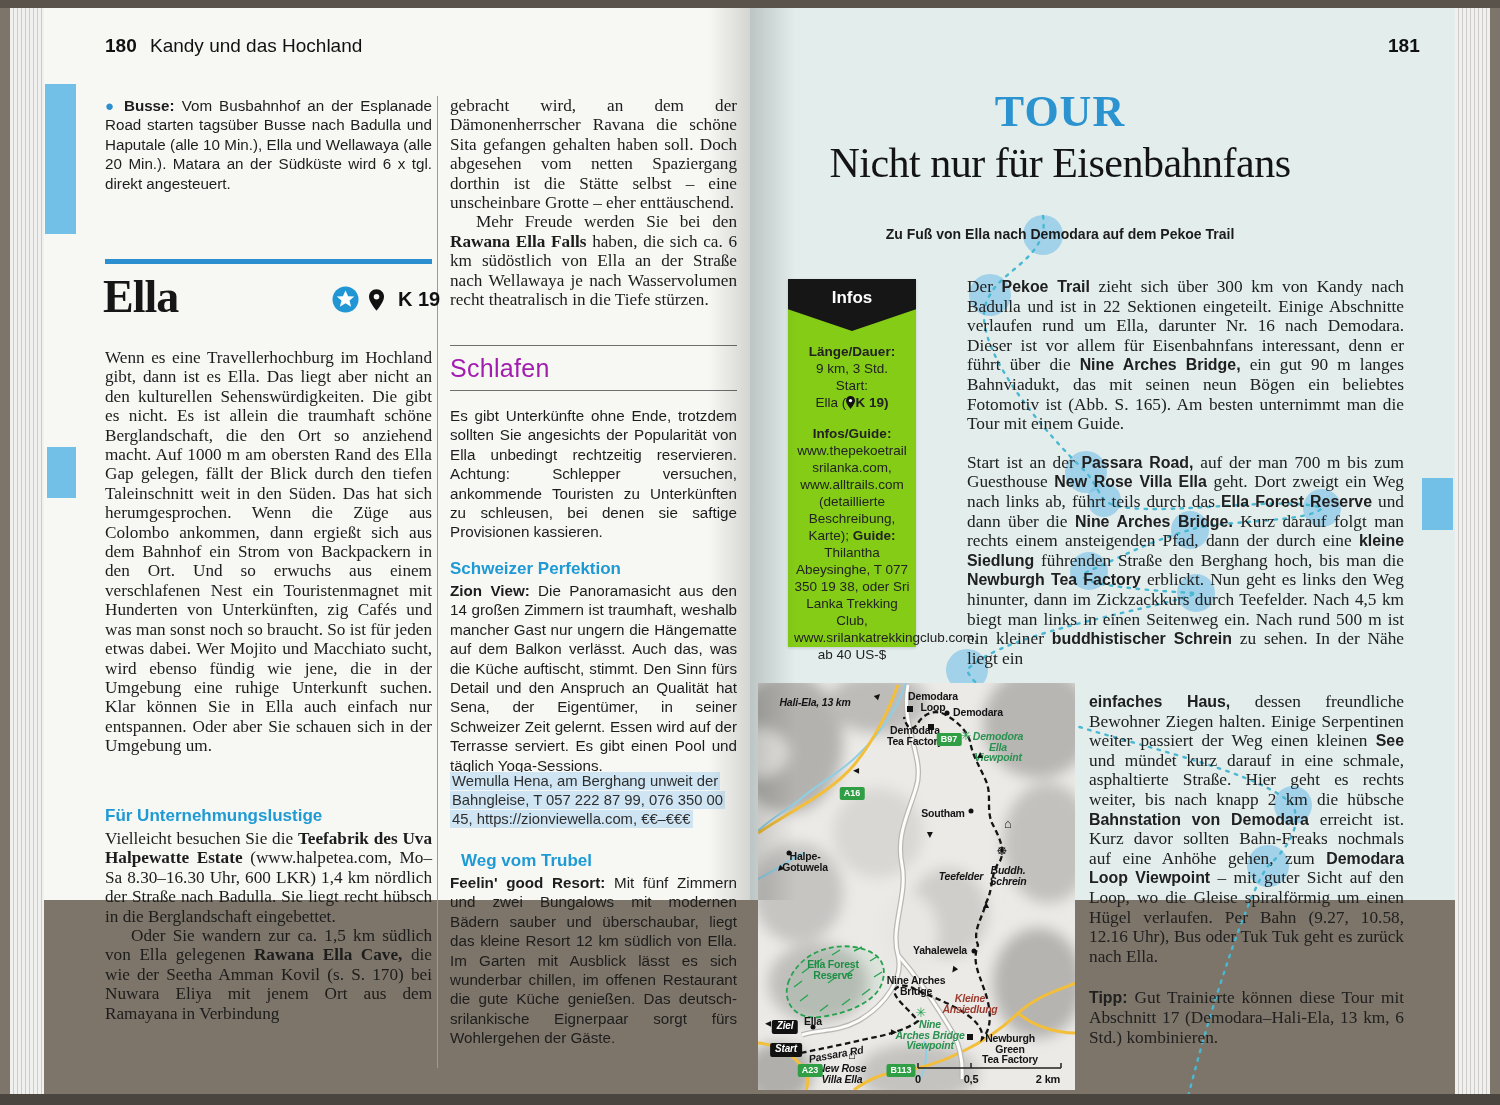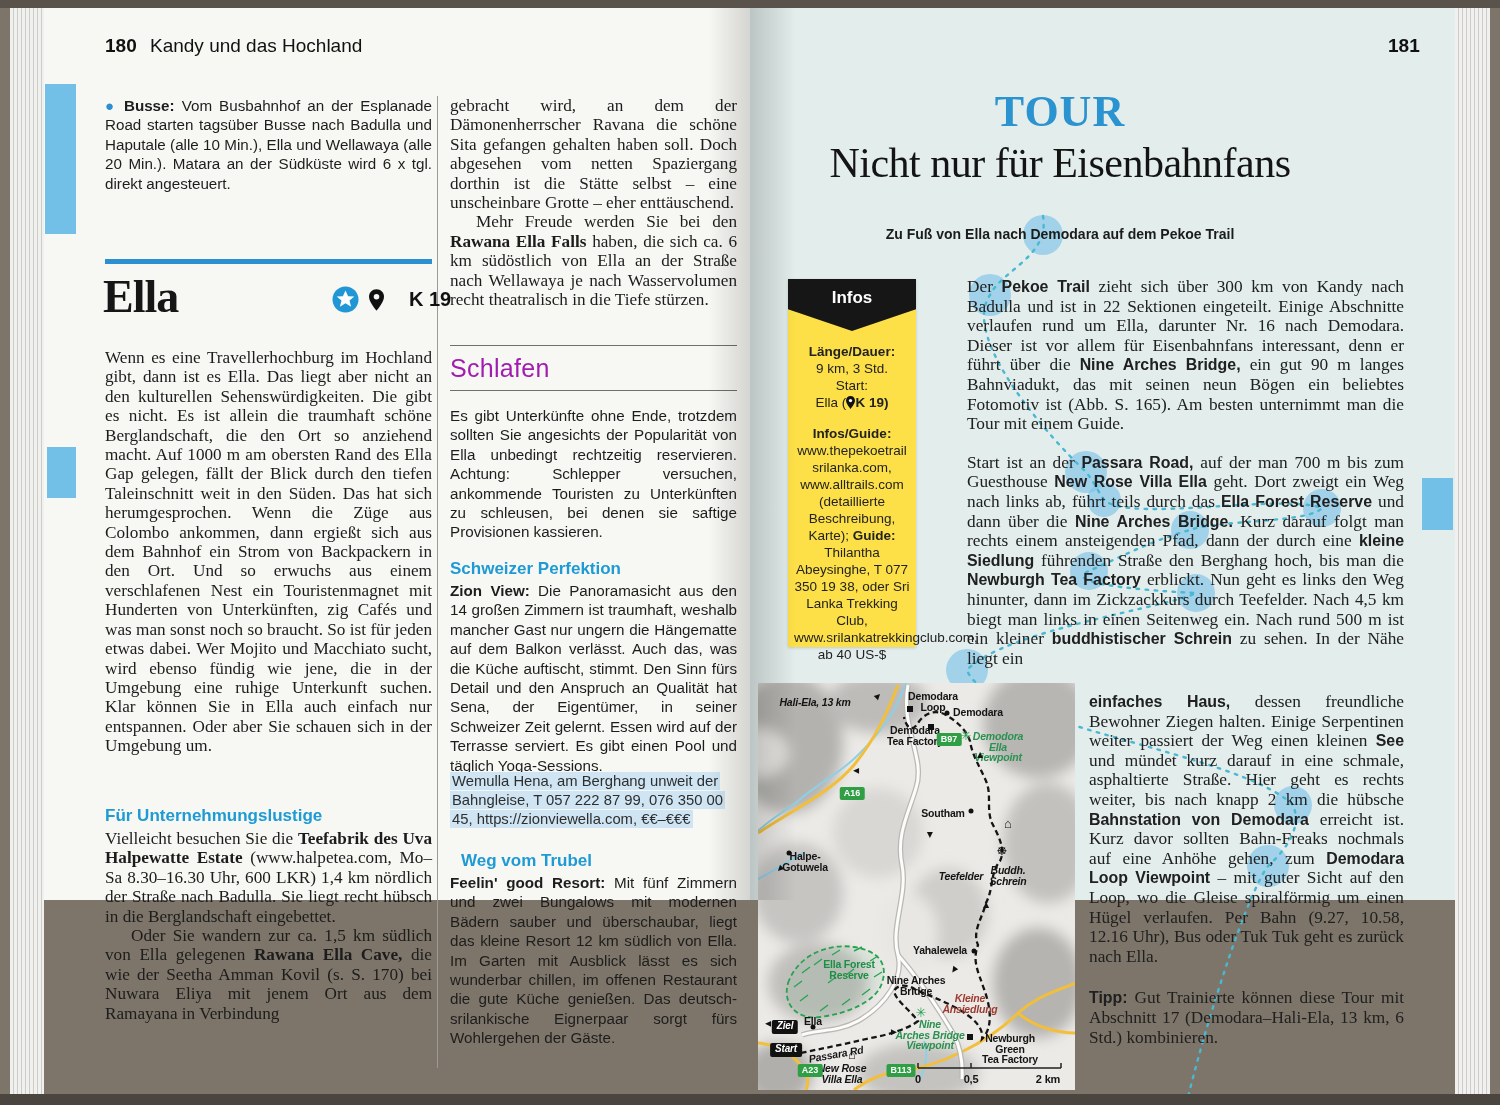--- a/index.html
+++ b/index.html
@@ -31,21 +31,21 @@
   .hl{background:#cfe5f3;padding:1px 2px;-webkit-box-decoration-break:clone;box-decoration-break:clone;}
   .coldiv{width:1px;background:#9a9a98;}
   
   .tour-label{font-family:"Liberation Serif",serif;font-weight:bold;font-size:44px;color:#2b93cf;letter-spacing:1px;}
   .tour-title{font-family:"Liberation Serif",serif;font-size:42px;color:#141414;letter-spacing:-0.5px;}
   .tour-sub{font-weight:bold;font-size:14px;color:#1b1b1b;}
   .rp-serif{font-family:"Liberation Serif",serif;font-size:17.3px;line-height:19.6px;text-align:justify;color:#202020;hyphens:auto;}
   .rp-serif p{margin:9px;}
   .z2{z-index:2;}
   
-  .infos-card{background:#fde047;box-shadow:0 1px 3px rgba(0,0,0,0.15);}
+  .infos-card{background:#84cc16;box-shadow:0 1px 3px rgba(0,0,0,0.15);}
   .infos-banner{position:absolute;left:0;top:0;width:100%;height:52px;background:#161616;clip-path:polygon(0 0,100% 0,100% 58%,50% 100%,0 58%);}
   .infos-banner span{display:block;text-align:center;color:#fff;font-weight:bold;font-size:17px;padding-top:9px;}
   .infos-body{position:absolute;left:6px;right:6px;top:64px;text-align:center;font-size:13.5px;line-height:17px;color:#222;}
   .infos-body .gap{height:14px;}
   
   #route-overlay{position:absolute;left:0;top:0;z-index:1;pointer-events:none;}
   #route-overlay path{fill:none;stroke-width:2.4;stroke-linecap:round;stroke-dasharray:2.5 6.5;}
   
   .mapwrap{position:relative;width:317px;height:407px;float:left;margin-right:14px;overflow:hidden;background:#ebeae7;}
   .mlabel{position:absolute;transform:translate(-50%,0);white-space:pre-line;text-align:center;font-size:10.5px;line-height:10.5px;font-weight:bold;color:#141414;letter-spacing:-0.2px;}
@@ -96,21 +96,21 @@
   <div class="abs ella-h" style="left:59px;top:262px;">Ella</div>
   <div class="abs" style="left:288px;top:278px;">
     <svg class="staricon" width="27" height="27" viewBox="0 0 27 27">
         <circle cx="13.5" cy="13.5" r="13" fill="#2196d4"></circle>
         <polygon points="13.5,4.5 16.1,10.2 22.3,10.6 17.5,14.6 19.1,20.7 13.5,17.2 7.9,20.7 9.5,14.6 4.7,10.6 10.9,10.2" fill="#ffffff"></polygon>
       </svg>
     <svg width="15" height="22" viewBox="0 0 14 20" style="vertical-align:middle;margin-left:6px;">
         <path d="M7,0 C3,0 0,3 0,7 C0,12 7,20 7,20 C7,20 14,12 14,7 C14,3 11,0 7,0 Z" fill="#111"></path>
         <circle cx="7" cy="7" r="2.6" fill="#f7f7f4"></circle>
       </svg>
-    <span class="k19" style="margin-left:20px;vertical-align:middle;text-align:right;">K 19</span>
+    <span class="k19" style="margin-left:9px;vertical-align:middle;text-align:right;">K 19</span>
   </div>
 
   <div class="abs body-serif" style="left:61px;top:340px;width:327px;">
     <p>Wenn es eine Travellerhochburg im Hochland gibt, dann ist es Ella. Das liegt aber nicht an den kulturellen Sehenswürdigkeiten. Die gibt es nicht. Es ist allein die traumhaft schöne Berglandschaft, die den Ort so anziehend macht. Auf 1000 m am obersten Rand des Ella Gap gelegen, fällt der Blick durch den tiefen Taleinschnitt weit in den Süden. Das hat sich herumgesprochen. Wenn die Züge aus Colombo ankommen, dann ergießt sich aus dem Bahnhof ein Strom von Backpackern in den Ort. Und so erwuchs aus einem verschlafenen Nest ein Touristenmagnet mit Hunderten von Unterkünften, zig Cafés und was man sonst noch so braucht. So ist für jeden etwas dabei. Wer Mojito und Macchiato sucht, wird ebenso fündig wie jene, die in der Umgebung eine ruhige Unterkunft suchen. Klar können Sie in Ella auch einfach nur entspannen. Oder aber Sie schauen sich in der Umgebung um.</p>
   </div>
 
   <div class="abs bluehead" style="left:61px;top:798px;">Für Unternehmungslustige</div>
   <div class="abs body-serif" style="left:61px;top:821px;width:327px;">
     <p><span>Vielleicht besuchen Sie die </span><span class="b">Teefabrik des Uva Halpewatte Estate</span><span> (www.halpetea.com, Mo–Sa 8.30–16.30 Uhr, 600 LKR) 1,4 km nördlich der Straße nach Badulla. Sie liegt recht hübsch in die Berglandschaft eingebettet.</span></p>
     <p class="ind"><span>Oder Sie wandern zur ca. 1,5 km südlich von Ella gelegenen </span><span class="b">Rawana Ella Cave,</span><span> die wie der Seetha Amman Kovil (s. S. 170) bei Nuwara Eliya mit jenem Ort aus dem Ramayana in Verbindung</span></p>
@@ -267,21 +267,21 @@
 Ella
 Viewpoint</div>
           <div class="mlabel badge" style="left: 94px; top: 104px;">A16</div>
           <div class="mlabel" style="left: 185px; top: 125px;">Southam</div>
           <div class="mlabel" style="left: 47px; top: 168px;">Halpe-
 Gotuwela</div>
           <div class="mlabel lbl-i" style="left: 203px; top: 188px;">Teefelder</div>
           <div class="mlabel lbl-i" style="left: 250px; top: 182px;">Buddh.
 Schrein</div>
           <div class="mlabel" style="left: 182px; top: 262px;">Yahalewela</div>
-          <div class="mlabel lbl-g" style="left: 75px; top: 276px; margin-left: 16px;">Ella Forest
+          <div class="mlabel lbl-g" style="left: 75px; top: 276px;">Ella Forest
 Reserve</div>
           <div class="mlabel" style="left: 158px; top: 292px;">Nine Arches
 Bridge</div>
           <div class="mlabel lbl-r" style="left: 212px; top: 310px;">Kleine
 Ansiedlung</div>
           <div class="mlabel lbl-gi" style="left: 172px; top: 336px;">Nine
 Arches Bridge
 Viewpoint</div>
           <div class="mlabel" style="left: 252px; top: 350px;">Newburgh Green
 Tea Factory</div>

